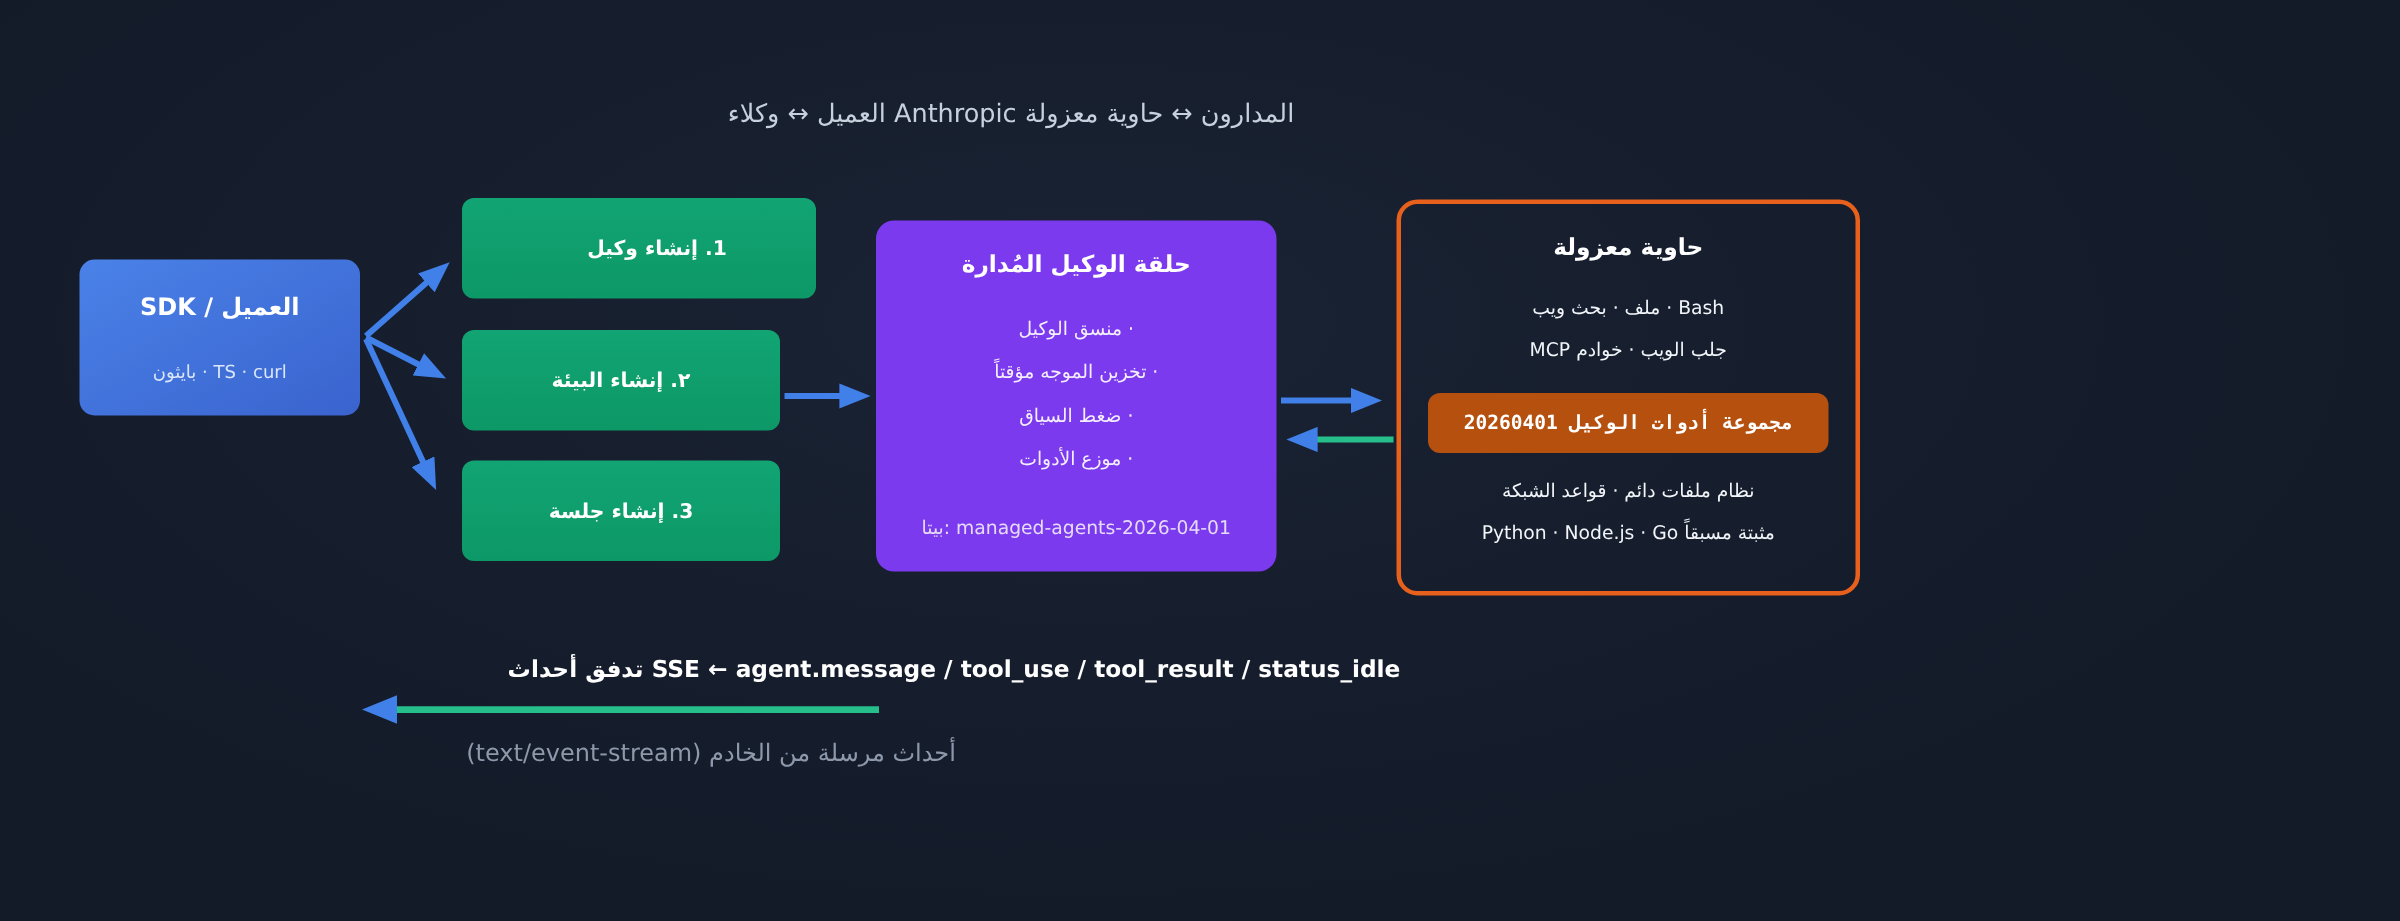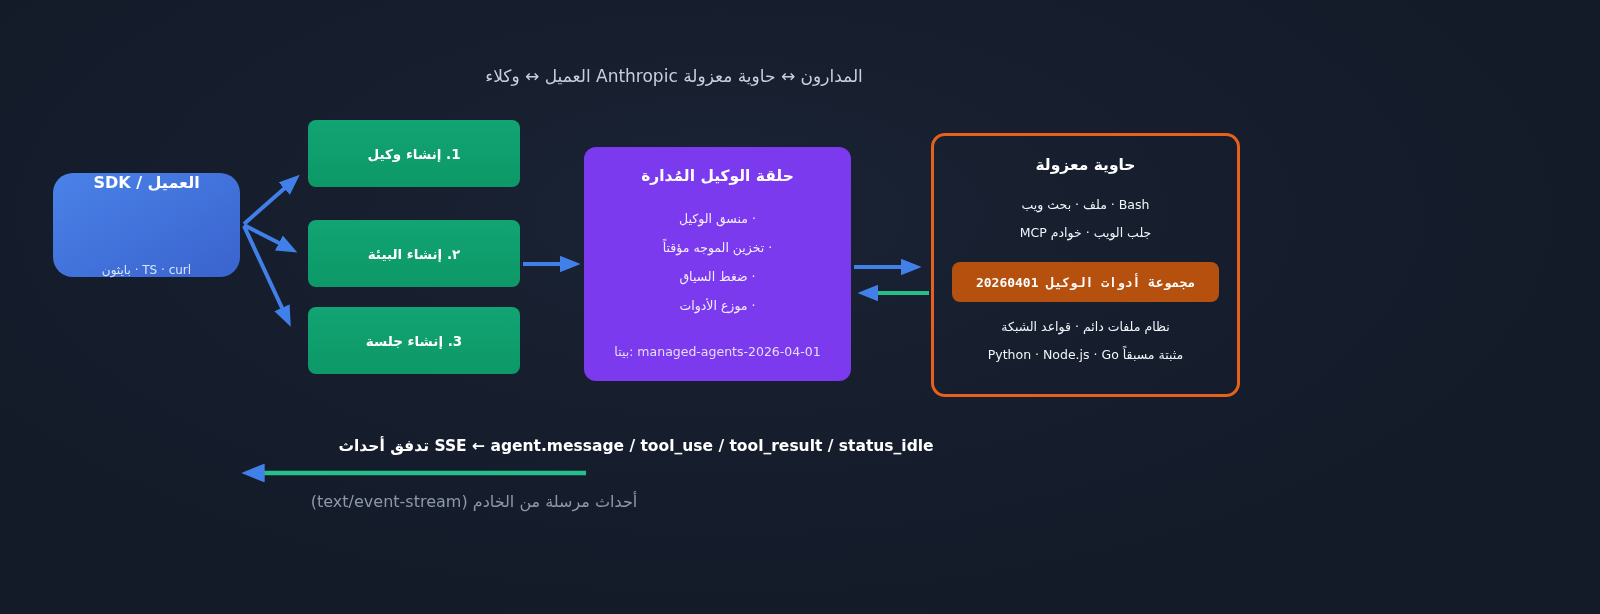--- a/index.html
+++ b/index.html
@@ -7,32 +7,32 @@
     position:relative;width:1600px;height:614px;overflow:hidden;
     background:radial-gradient(ellipse at 45% 35%, #1a2334 0%, #131a28 72%);
     font-family:"DejaVu Sans", sans-serif;
   }
   .abs{position:absolute;}
   .ctr{text-align:center;}
   #title{left:0;top:24px;width:1346px;font-size:23px;font-weight:bold;color:#ffffff;}
   #subtitle{left:0;top:66px;width:1348px;font-size:17px;color:#c7d0dd;}
 
   
-  #client-box{left:53px;top:173px;width:187px;height:104px;border-radius:20px;
+  #client-box{left:53px;top:173px;width:187px;height:104px;border-radius:10px;
     background:linear-gradient(150deg,#4a82e8 0%,#3a63ce 100%);
-    display:flex;flex-direction:column;align-items:center;justify-content:space-between;gap:27px;}
+    display:flex;flex-direction:column;align-items:center;justify-content:center;gap:27px;}
   #client-box .t1{font-size:16px;font-weight:bold;color:#ffffff;}
   #client-box .t2{font-size:12px;color:#d9e6fb;}
 
   
   .step{left:308px;width:212px;height:67px;border-radius:8px;
     background:linear-gradient(180deg,#12a473 0%,#0d9867 100%);
     display:flex;align-items:center;justify-content:center;
     font-size:13.5px;font-weight:bold;color:#ffffff;}
-  #step-1{top:120px;} #step-2{top:220px;} #step-3{top:307px;}
+  #step-1{top:132px;padding-left:24px;} #step-2{top:220px;} #step-3{top:307px;}
 
   
   #loop-box{left:584px;top:147px;width:267px;height:234px;border-radius:12px;
     background:#7c3aee;color:#ffffff;}
   #loop-box .hd{margin-top:17px;font-size:15.5px;line-height:24px;font-weight:bold;}
   #loop-box ul{list-style:none;margin:16px 0 0 0;padding:0;}
   #loop-box li{line-height:29px;font-size:12.5px;color:#f4effe;}
   #loop-box .beta{margin-top:25px;font-size:12.5px;line-height:14px;color:#e6dcfa;}
 
   

